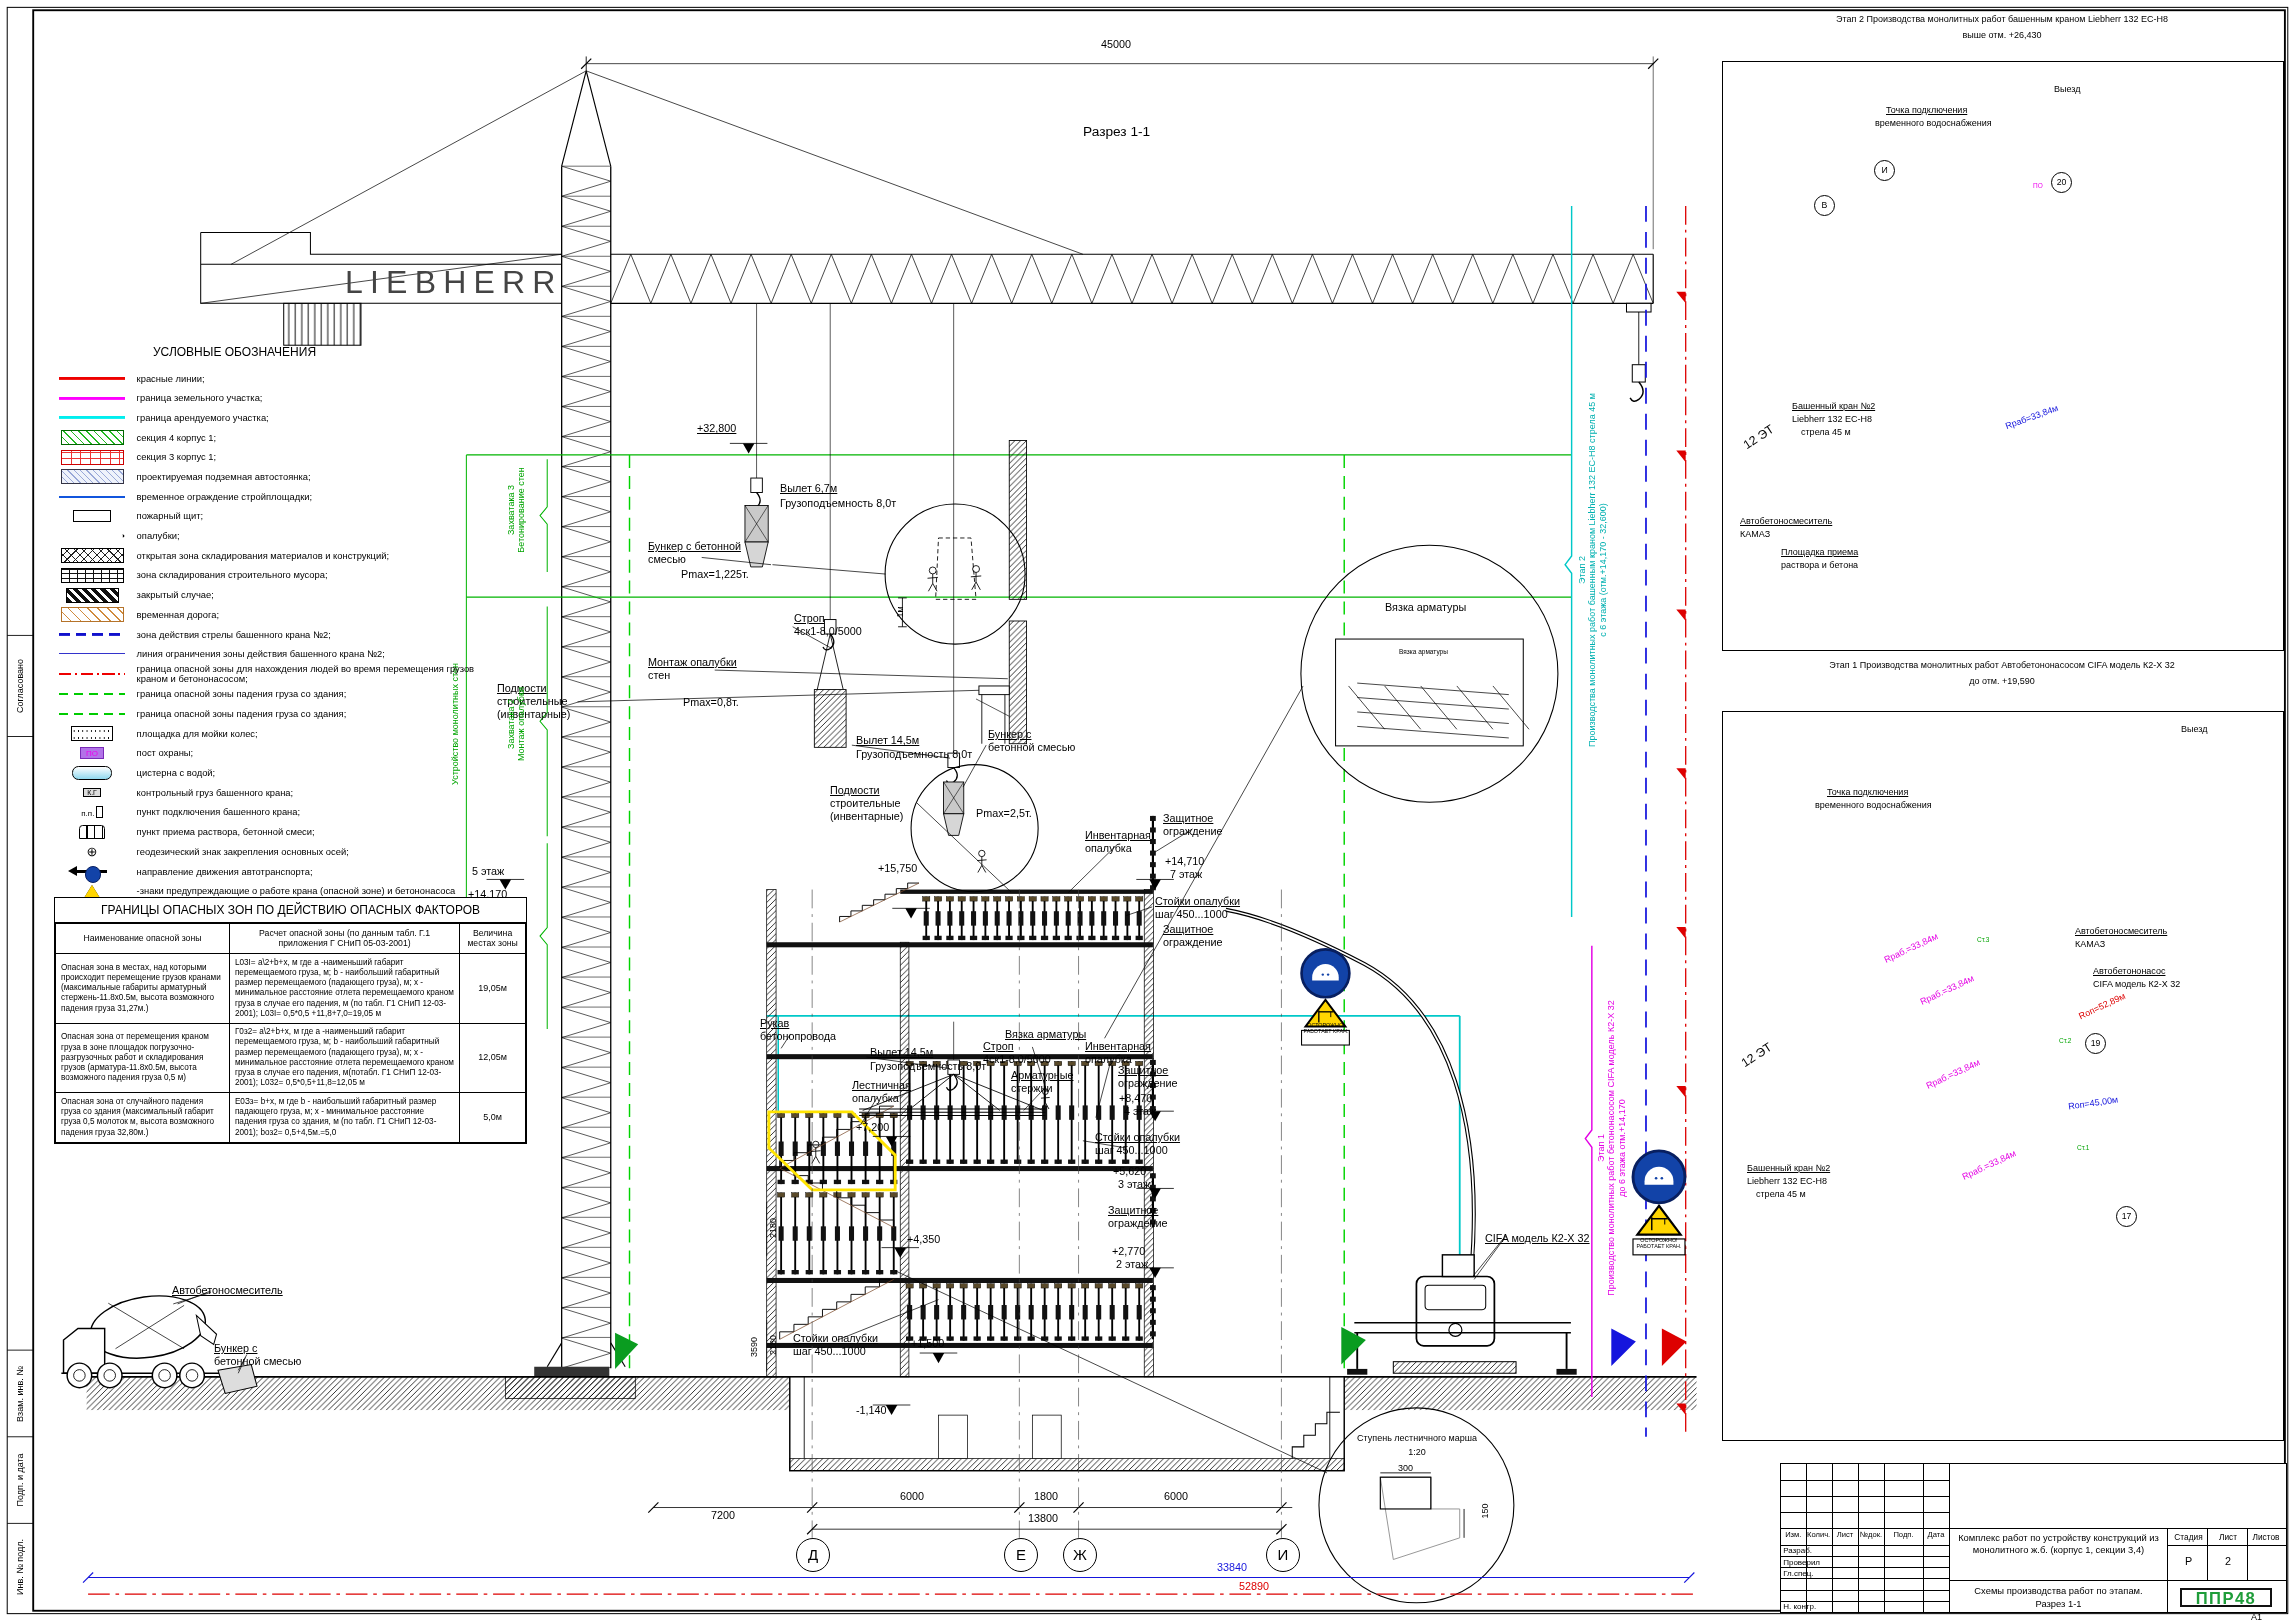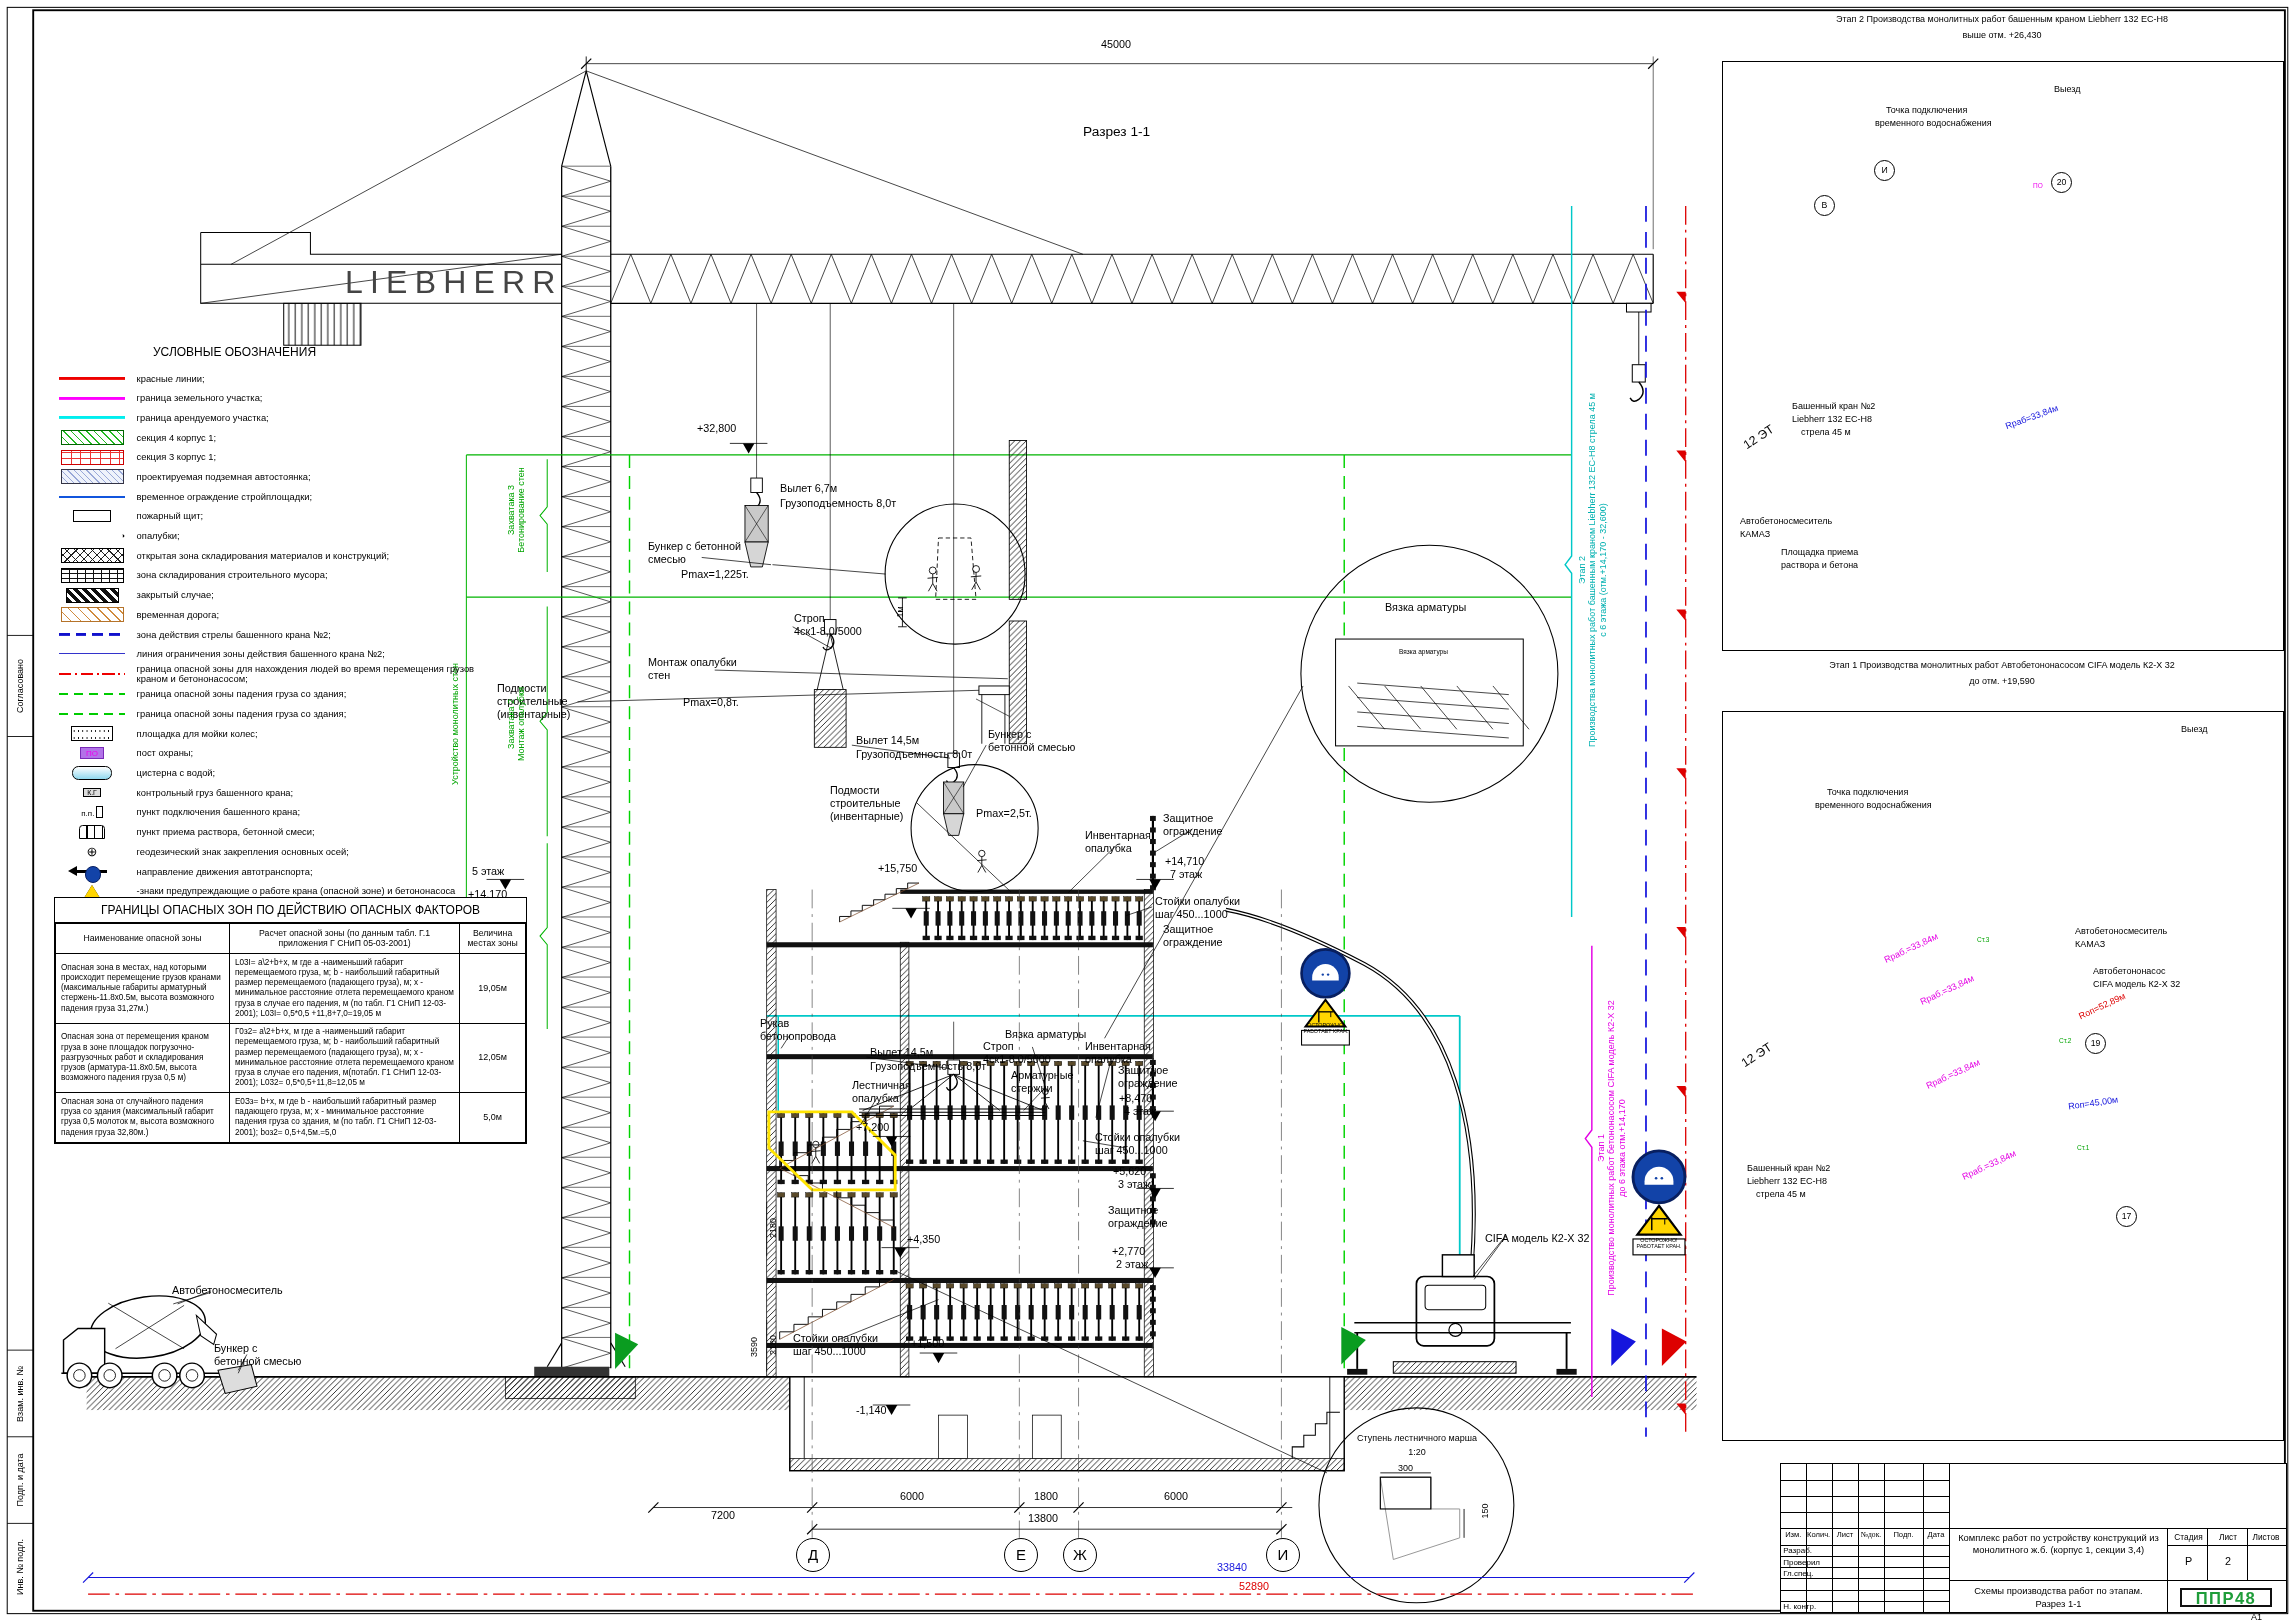--- a/index.html
+++ b/index.html
@@ -1,20 +1,20 @@
 <!DOCTYPE html>
 <html style="font-size:11.6px"><head>
 <meta charset="utf-8">
 <style>
   html,body{margin:0;padding:0;background:#888;}
   #sheet{position:relative;width:2295px;height:1621px;background:#fff;
     font-family:"Liberation Sans",sans-serif;overflow:hidden;}
   svg{position:absolute;left:0;top:0;}
   .lbl{position:absolute;font-size:10.8px;color:#000;white-space:nowrap;line-height:1.16;z-index:5;}
-  .u{text-align:right;}
+  .u{text-decoration:underline;text-align:right;}
   .ctr{transform:translateX(-50%);text-align:center;}
   .vc{transform:translate(-50%,-50%) rotate(-90deg);text-align:center;}
   .rot33{transform:rotate(-33deg);}
   .rot25{transform:rotate(-25deg);}
   .rot20{transform:rotate(-20deg);}
   .rot8{transform:rotate(-8deg);}
   .grn{color:#00a400;}.cyn{color:#00b0b0;}.mag{color:#e400e4;}.blu{color:#1515dd;}.red{color:#dd0000;}
   .sm{font-size:9px;}.xs{font-size:6.5px;}.xxs{font-size:5.4px;}
   .big{font-size:13.7px;}
   .brand{font-size:32px;letter-spacing:7.2px;color:#444;font-weight:400;}
@@ -1410,21 +1410,21 @@
       <div class="tb-line" style="left: 103px; top: 0px; width: 1px; height: 148px;"></div>
       <div class="tb-line" style="left: 142px; top: 0px; width: 1px; height: 148px;"></div>
       <div class="tb-line" style="left: 0px; top: 92px; width: 168px; height: 0.9px;"></div>
       <div class="tb-line" style="left: 0px; top: 103px; width: 168px; height: 0.9px;"></div>
       <div class="tb-line" style="left: 0px; top: 114px; width: 168px; height: 0.9px;"></div>
       <div class="tb-line" style="left: 0px; top: 126px; width: 168px; height: 0.9px;"></div>
       <div class="tb-line" style="left: 0px; top: 137px; width: 168px; height: 0.9px;"></div>
       <div class="tb-txt tb-ctr" style="left: 0px; top: 66px; width: 24.6px; font-size: 7.6px;">Изм.</div>
       <div class="tb-txt tb-ctr" style="left: 24.6px; top: 66px; width: 26px; font-size: 7.6px;">Колич.</div>
       <div class="tb-txt tb-ctr" style="left: 51px; top: 66px; width: 26px; font-size: 7.6px;">Лист</div>
-      <div class="tb-txt tb-ctr" style="left: 77px; top: 66px; width: 26px; font-size: 7.6px; font-family: Liberation Serif, serif;">№док.</div>
+      <div class="tb-txt tb-ctr" style="left: 77px; top: 66px; width: 26px; font-size: 7.6px;">№док.</div>
       <div class="tb-txt tb-ctr" style="left: 103px; top: 66px; width: 39px; font-size: 7.6px;">Подп.</div>
       <div class="tb-txt tb-ctr" style="left: 142px; top: 66px; width: 26px; font-size: 7.6px;">Дата</div>
       <div class="tb-txt" style="left: 2.2px; top: 82px; width: 48px; font-size: 8px;">Разраб.</div>
       <div class="tb-txt" style="left: 2.2px; top: 94px; width: 48px; font-size: 8px;">Проверил</div>
       <div class="tb-txt" style="left: 2.2px; top: 105px; width: 48px; font-size: 8px;">Гл.спец.</div>
       <div class="tb-txt" style="left: 2.2px; top: 116px; width: 48px; font-size: 8px;"></div>
       <div class="tb-txt" style="left: 2.2px; top: 127px; width: 48px; font-size: 8px;"></div>
       <div class="tb-txt" style="left: 2.2px; top: 138px; width: 48px; font-size: 8px;">Н. контр.</div>
     </div>
   <div class="lbl sm" style="left:2251px;top:1612px">А1</div>

